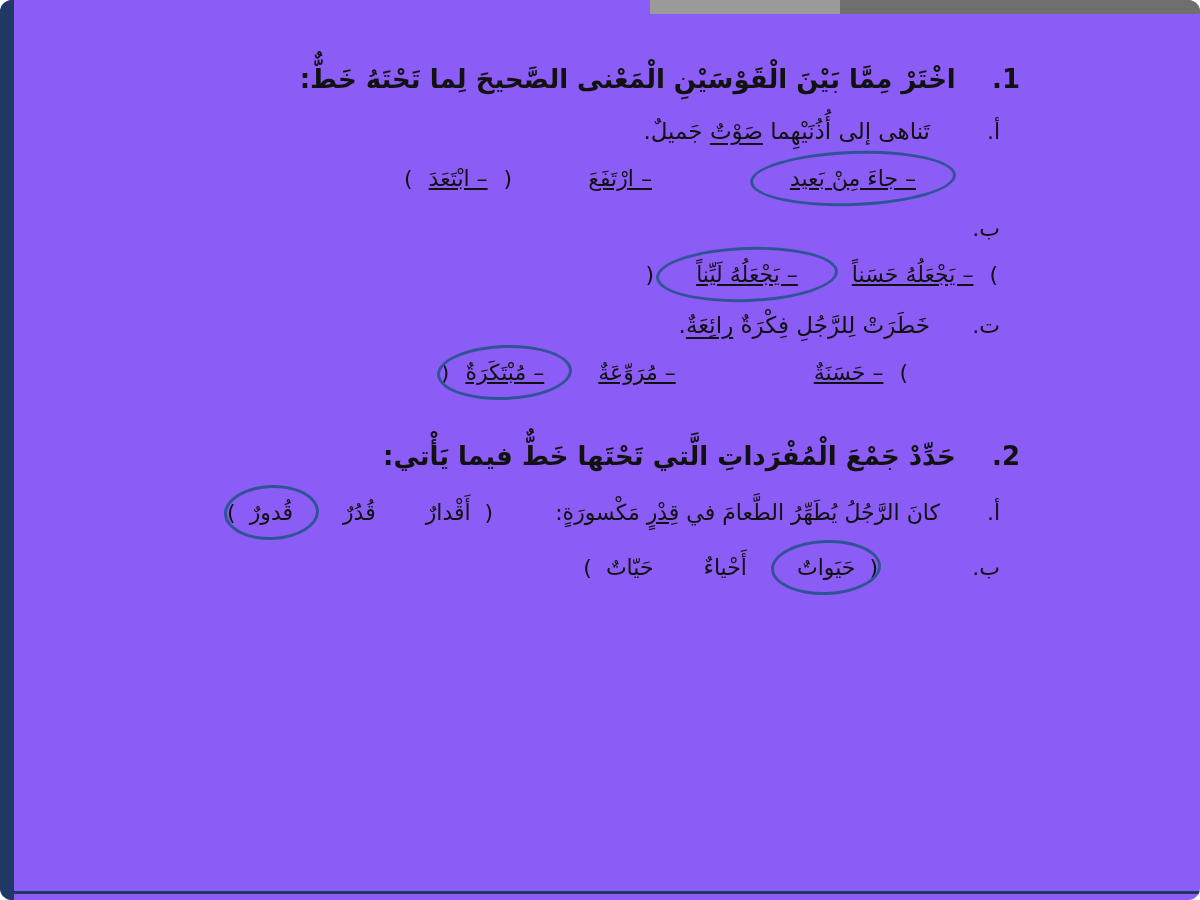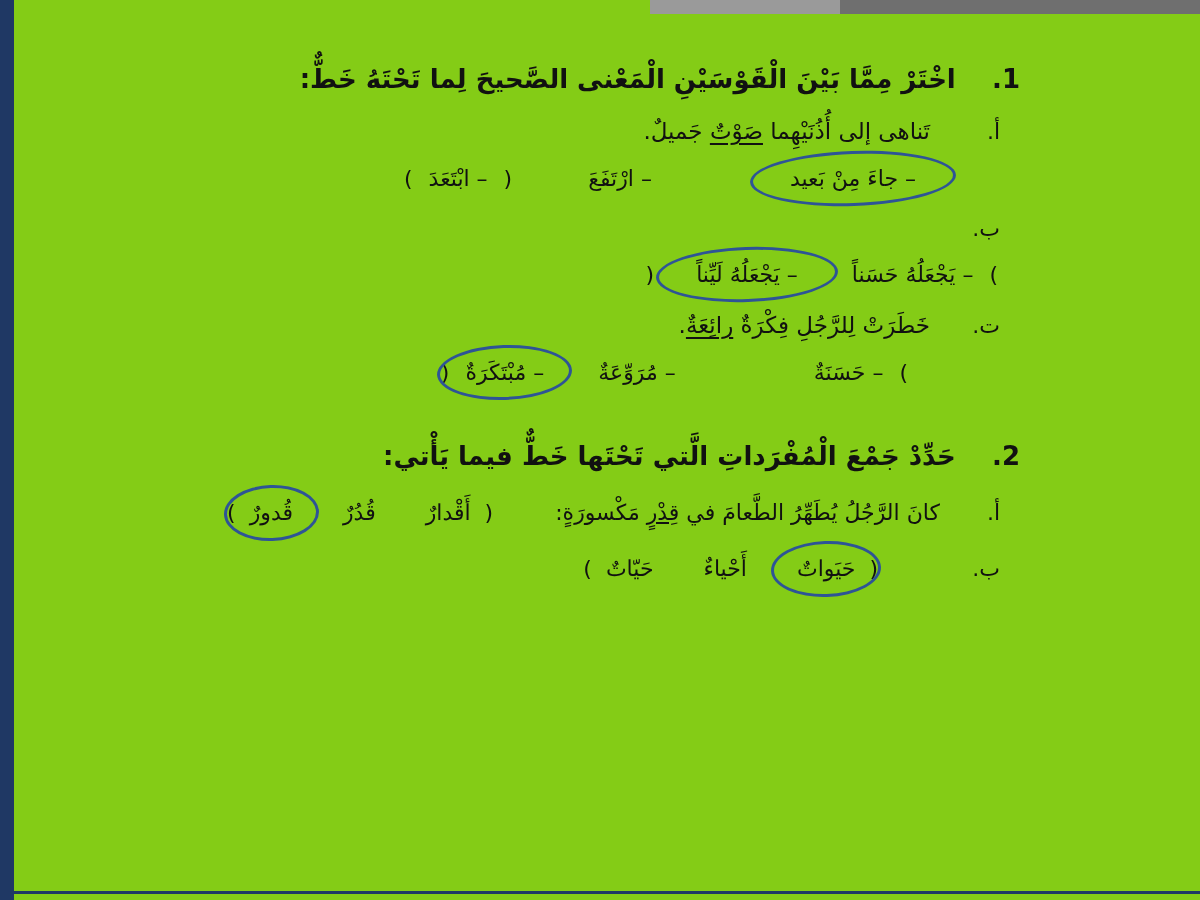--- a/index.html
+++ b/index.html
@@ -4,24 +4,25 @@
 <style>
   html, body {
     margin: 0;
     padding: 0;
     background: #ffffff;
   }
   #page {
     position: relative;
     width: 1200px;
     height: 900px;
-    background: #84cc16;
+    background: #8b5cf6;
     overflow: hidden;
     font-family: "DejaVu Sans", sans-serif;
     direction: rtl;
+    border-radius: 12px;
   }
 
   
   .left-band {
     position: absolute;
     left: 0;
     top: 0;
     width: 14px;
     height: 900px;
     background: #1f3864;
@@ -98,20 +99,21 @@
     align-items: center;
     justify-content: flex-start;
     font-size: 22px;
     margin-top: 10px;
     gap: 0px;
   }
   .opt {
     position: relative;
     white-space: nowrap;
     padding: 6px 14px;
+    text-decoration: underline;
   }
   .paren {
     padding: 6px 2px;
     white-space: nowrap;
   }
   .spacer-lg { width: 110px; }
   .spacer-md { width: 60px; }
   .spacer-sm { width: 26px; }
 
   
@@ -151,21 +153,21 @@
     text-align: right;
     white-space: nowrap;
   }
   .q2-choices {
     margin-right: 60px;
     display: flex;
     flex-direction: row;
     align-items: center;
     white-space: nowrap;
   }
-  .ch { padding: 6px 12px; position: relative; font-family: Liberation Serif, serif; }
+  .ch { padding: 6px 12px; position: relative; }
 
   .bottom-rule {
     position: absolute;
     left: 14px;
     right: 0;
     bottom: 6px;
     height: 3px;
     background: #1f3864;
   }
 </style>

